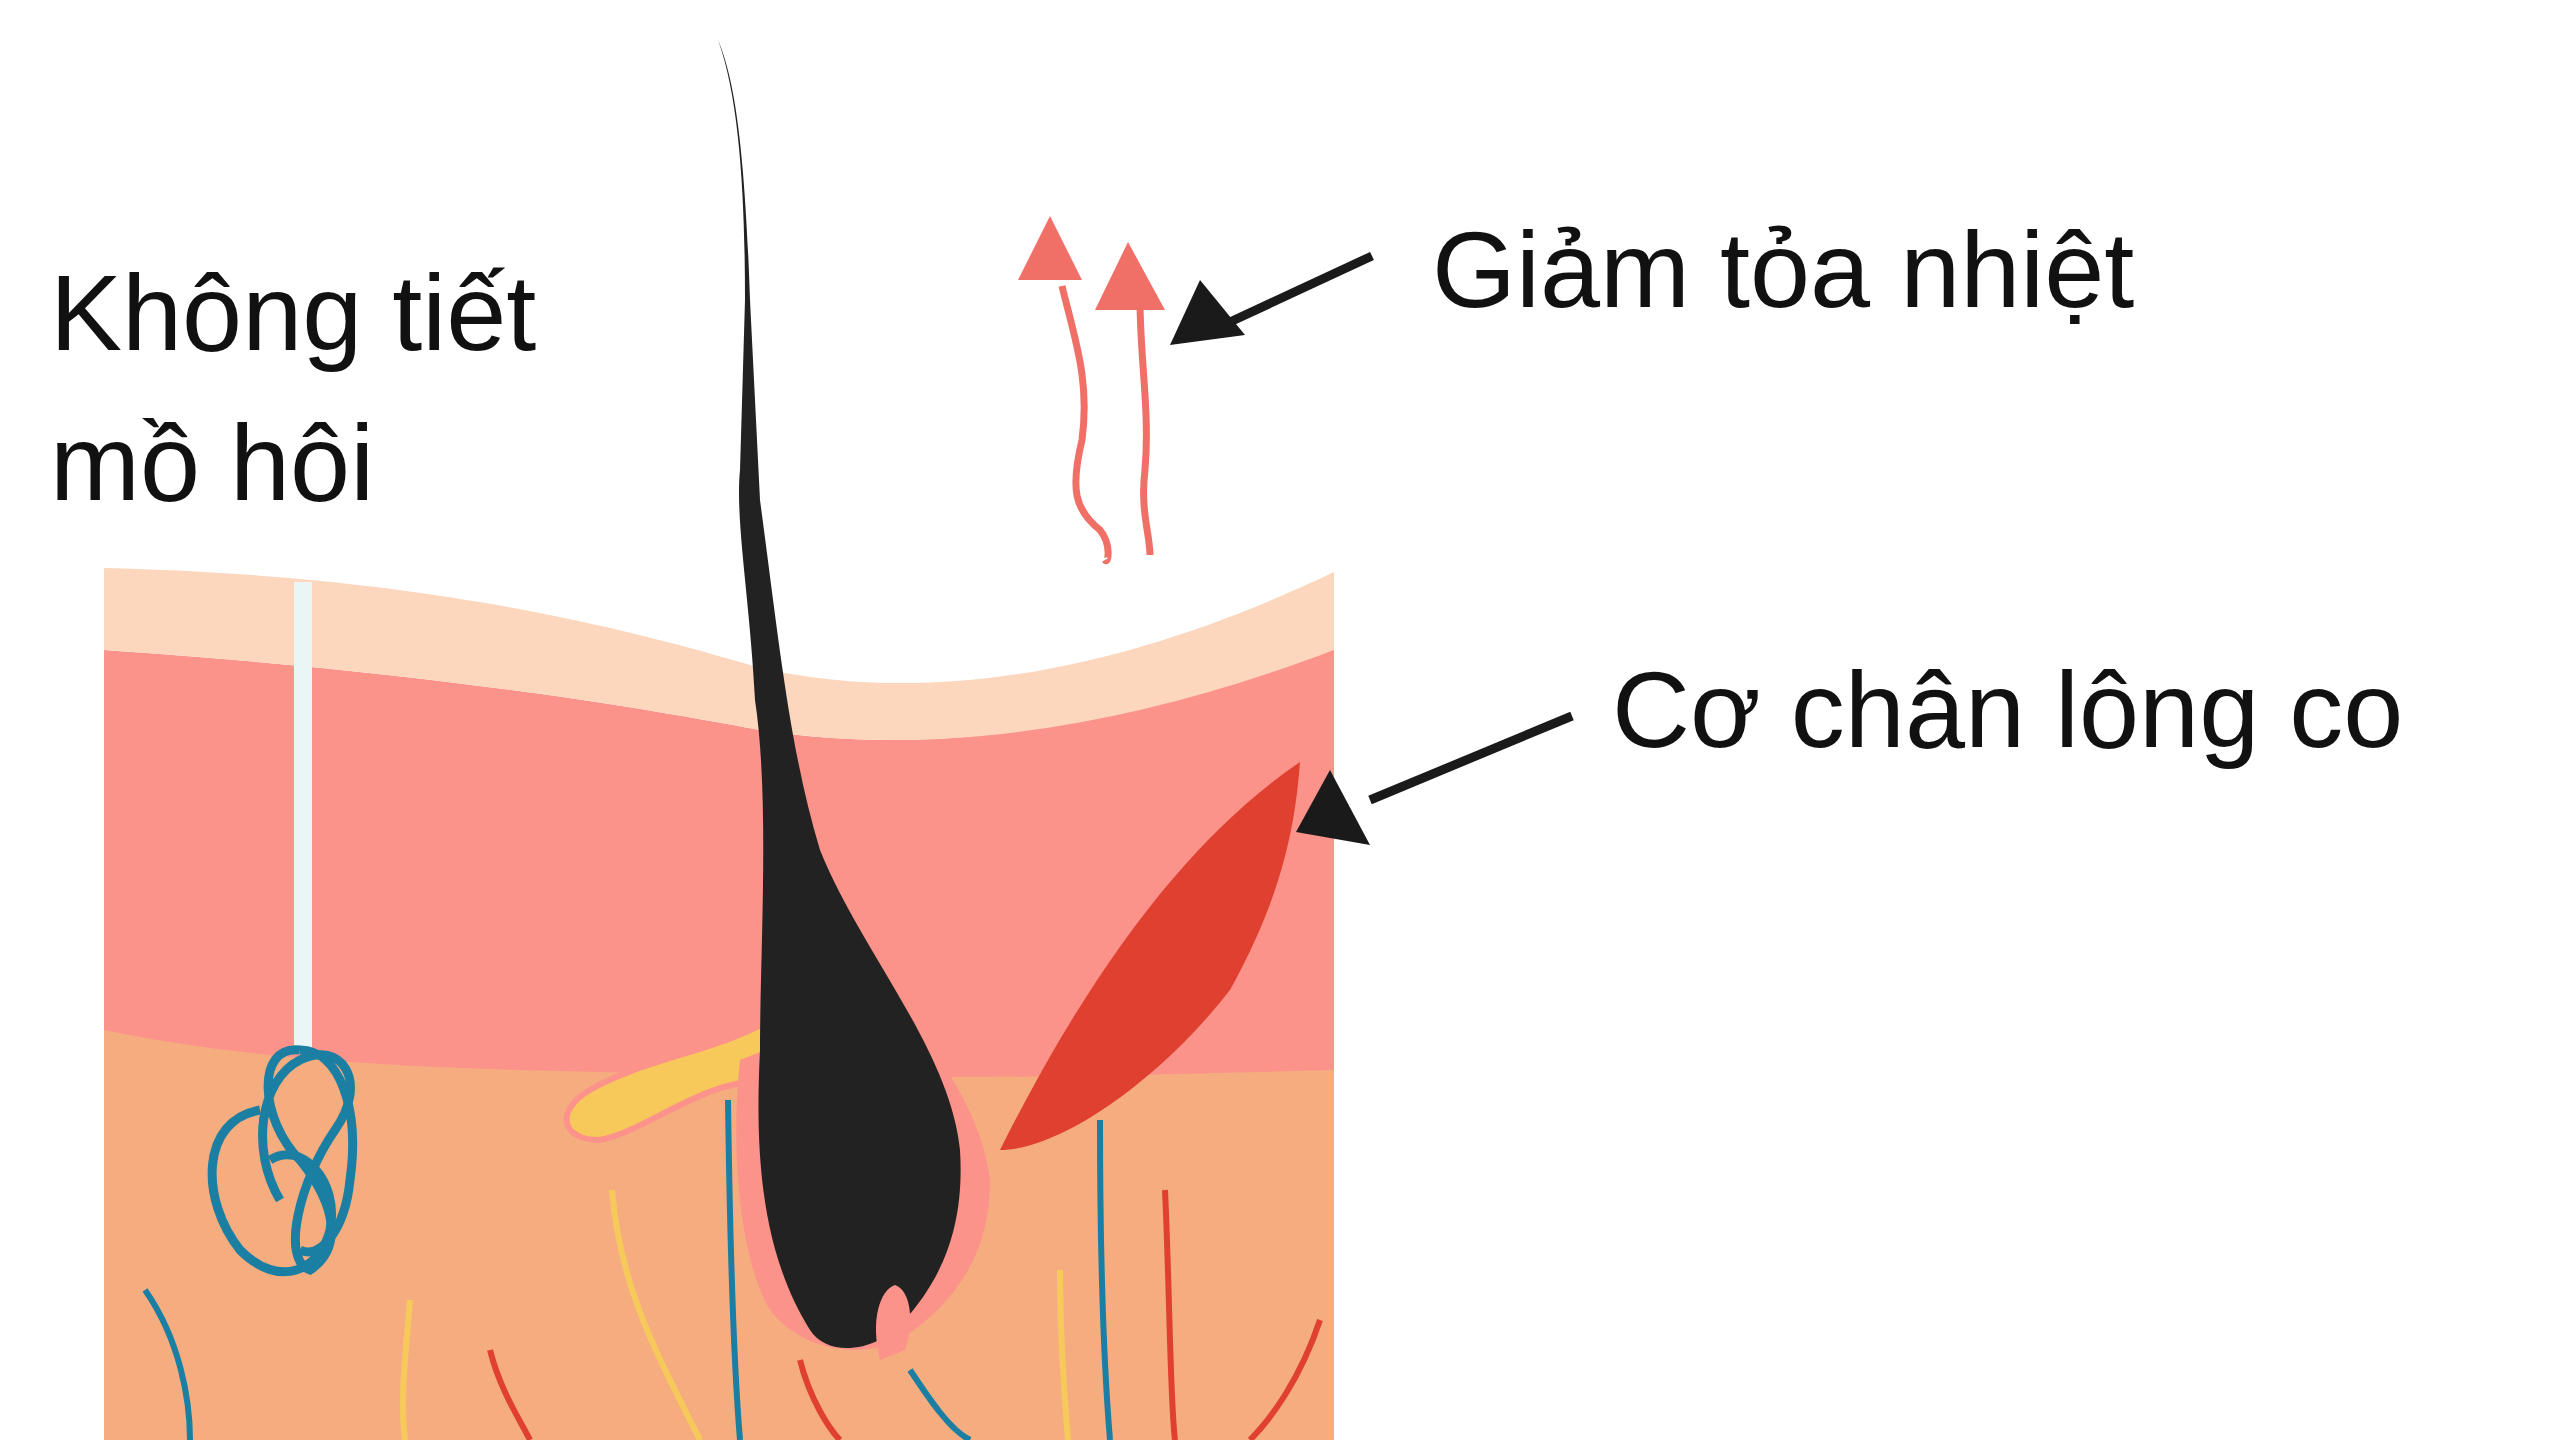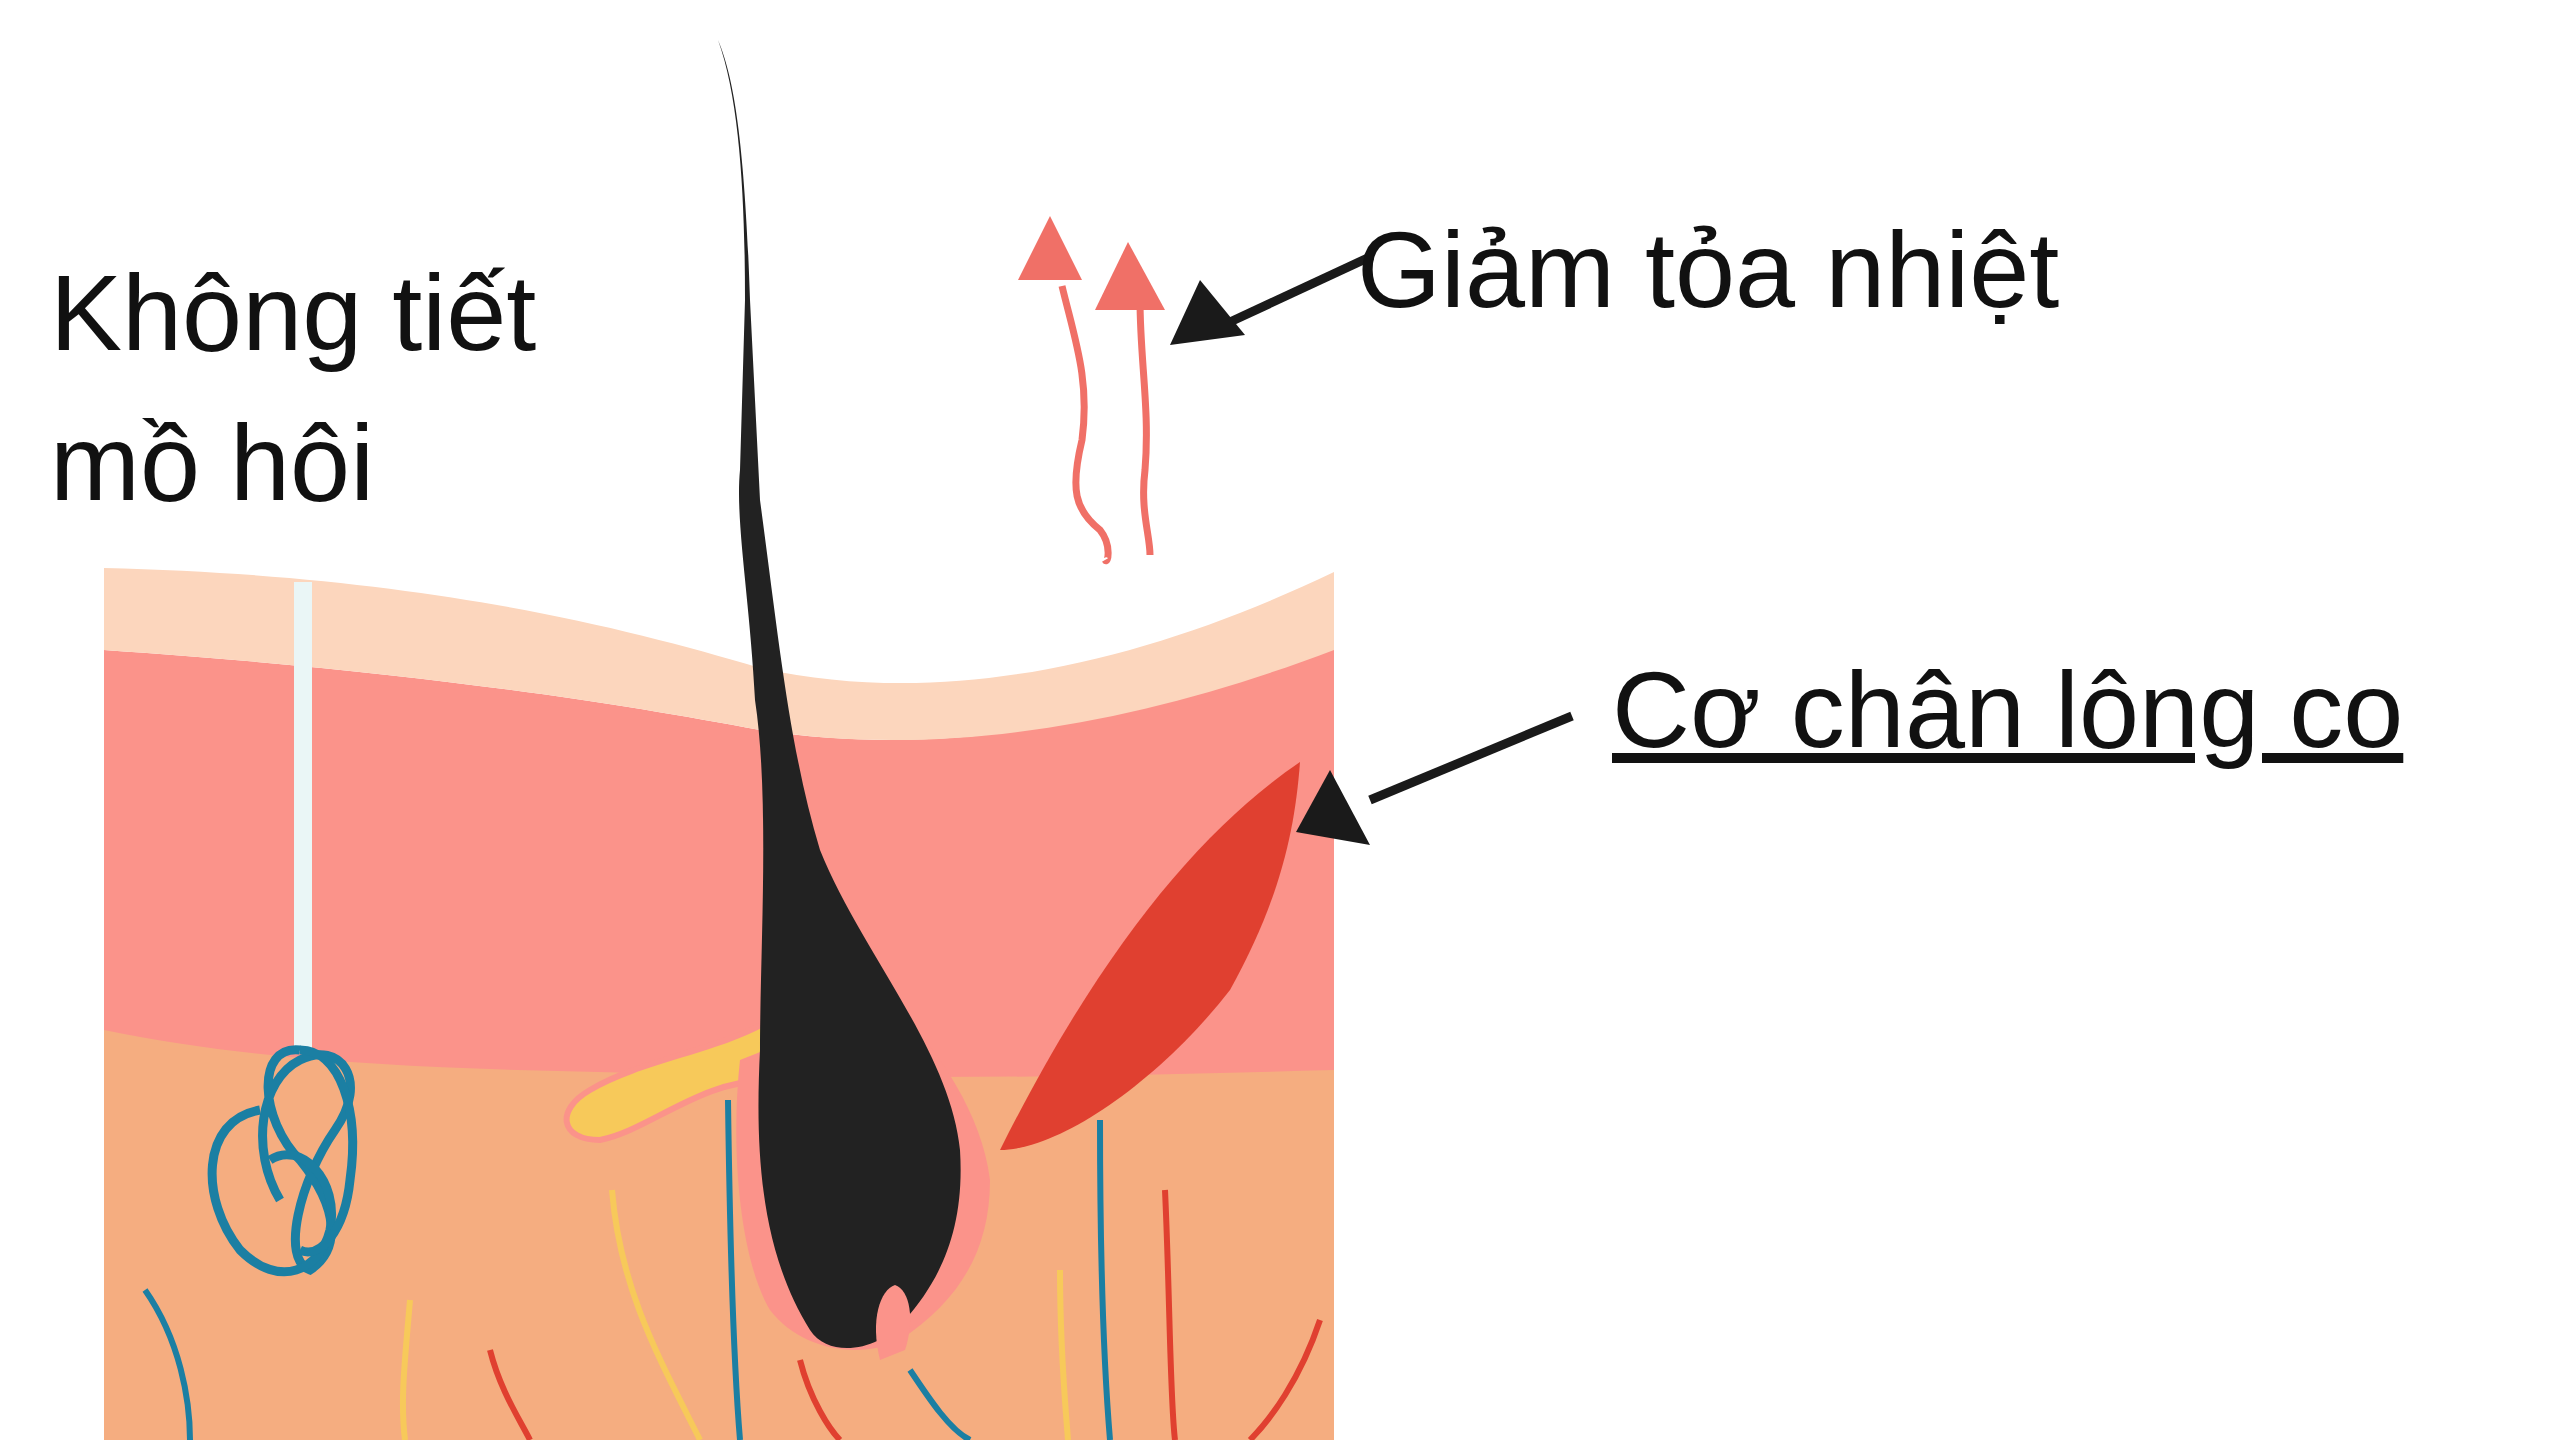--- a/index.html
+++ b/index.html
@@ -1,21 +1,21 @@
 <!DOCTYPE html>
 <html><head>
 <meta charset="utf-8">
 <style>
   html, body { margin:0; padding:0; background:#ffffff; }
   body { width:2560px; height:1440px; overflow:hidden; position:relative; font-family:"Liberation Sans", sans-serif; }
   svg.scene { position:absolute; left:0; top:0; }
   .label { position:absolute; color:#111111; font-family:"Liberation Sans", sans-serif; font-size:108px; line-height:1.3; white-space:nowrap; }
   #lbl-sweat { left:50px; top:238px; text-align:left; width:560px; white-space:normal; line-height:150px; }
-  #lbl-heat { left:1357px; top:200px; }
-  #lbl-muscle { left:1612px; top:640px;text-decoration:underline; }
+  #lbl-heat { left:1432px; top:200px; }
+  #lbl-muscle { left:1612px; top:640px; }
 </style>
 </head>
 <body>
 
 <svg class="scene" width="2560" height="1440" viewBox="0 0 2560 1440">
 
   <rect x="104" y="1030" width="1230" height="410" fill="#f5ad80"></rect>
 
   <path d="M104 650 C 400 670, 600 700, 760 730 C 950 760, 1150 720, 1334 640 L 1334 1070 C 1150 1075, 950 1080, 760 1075 C 500 1070, 300 1070, 104 1030 Z" fill="#fb938a"></path>
 

